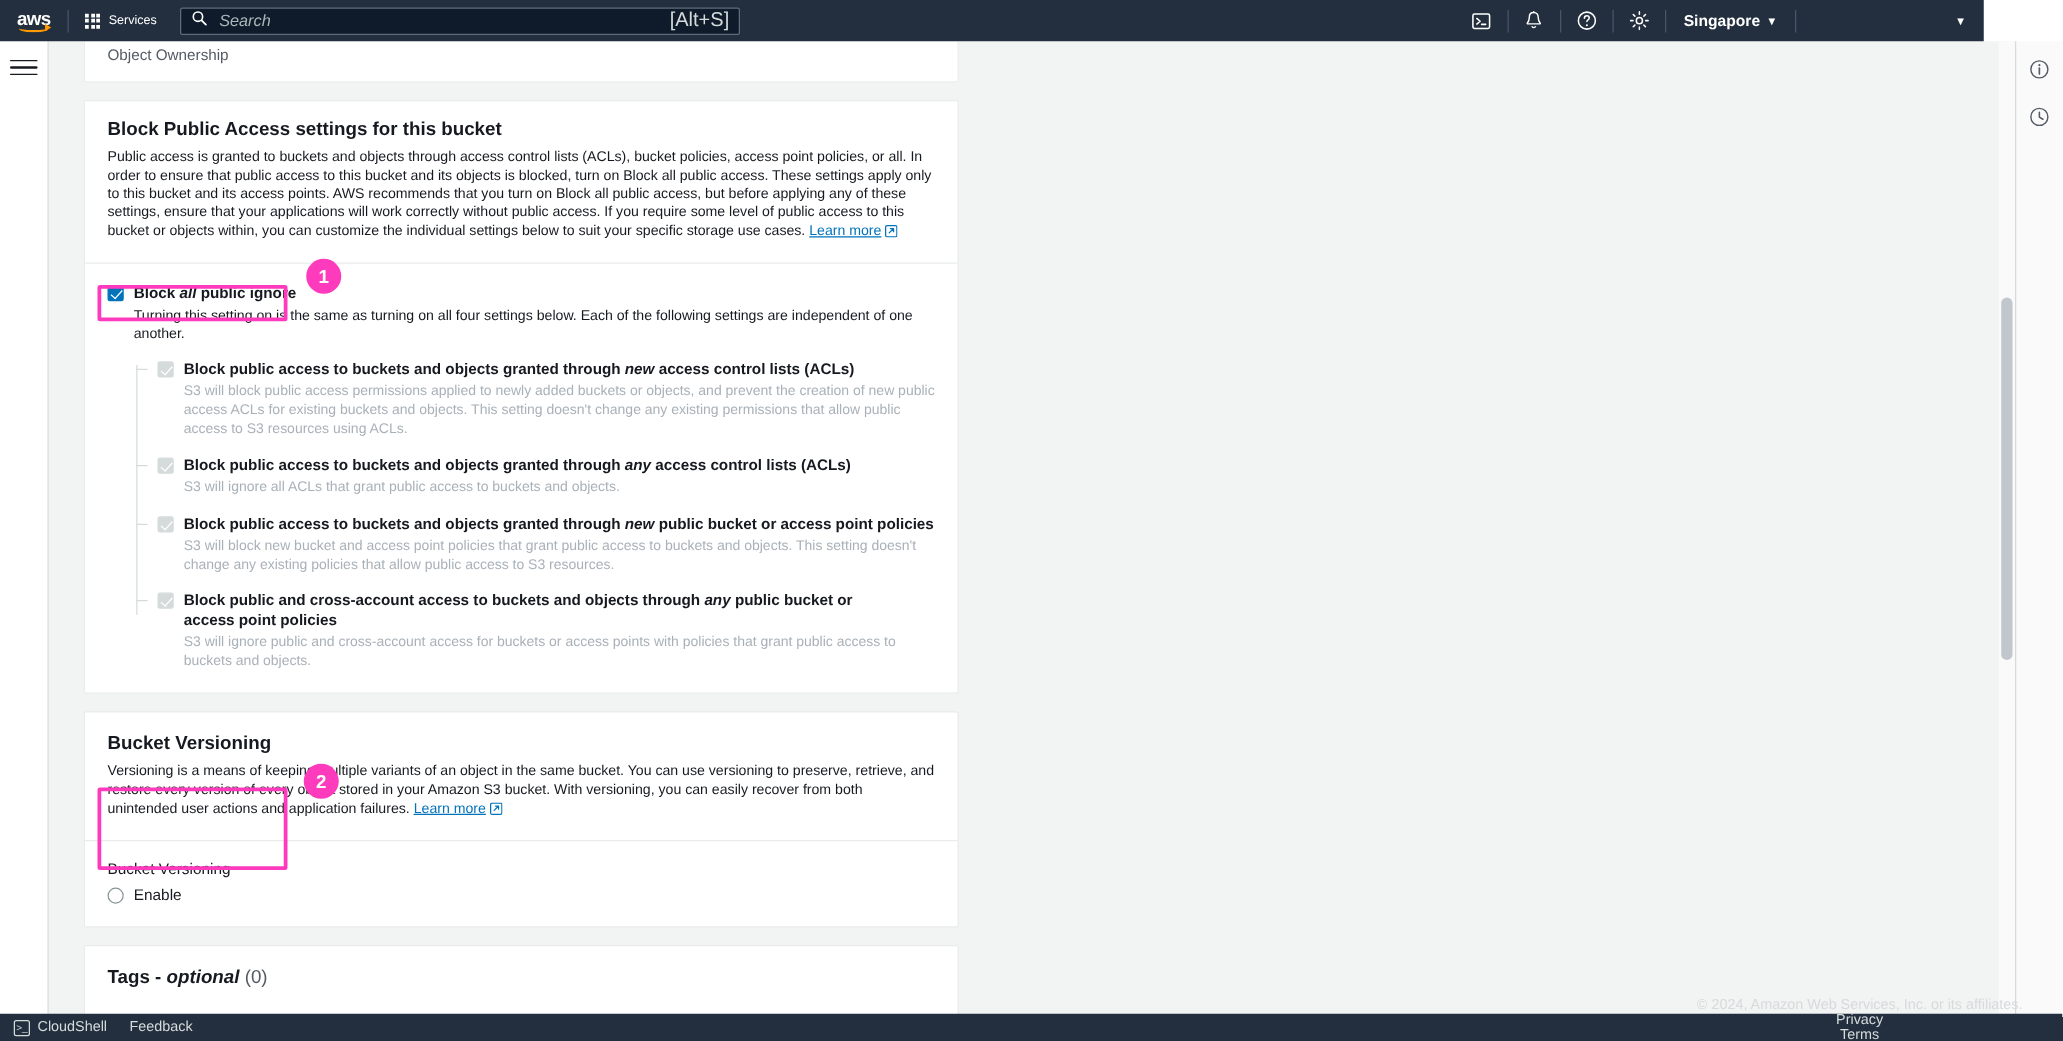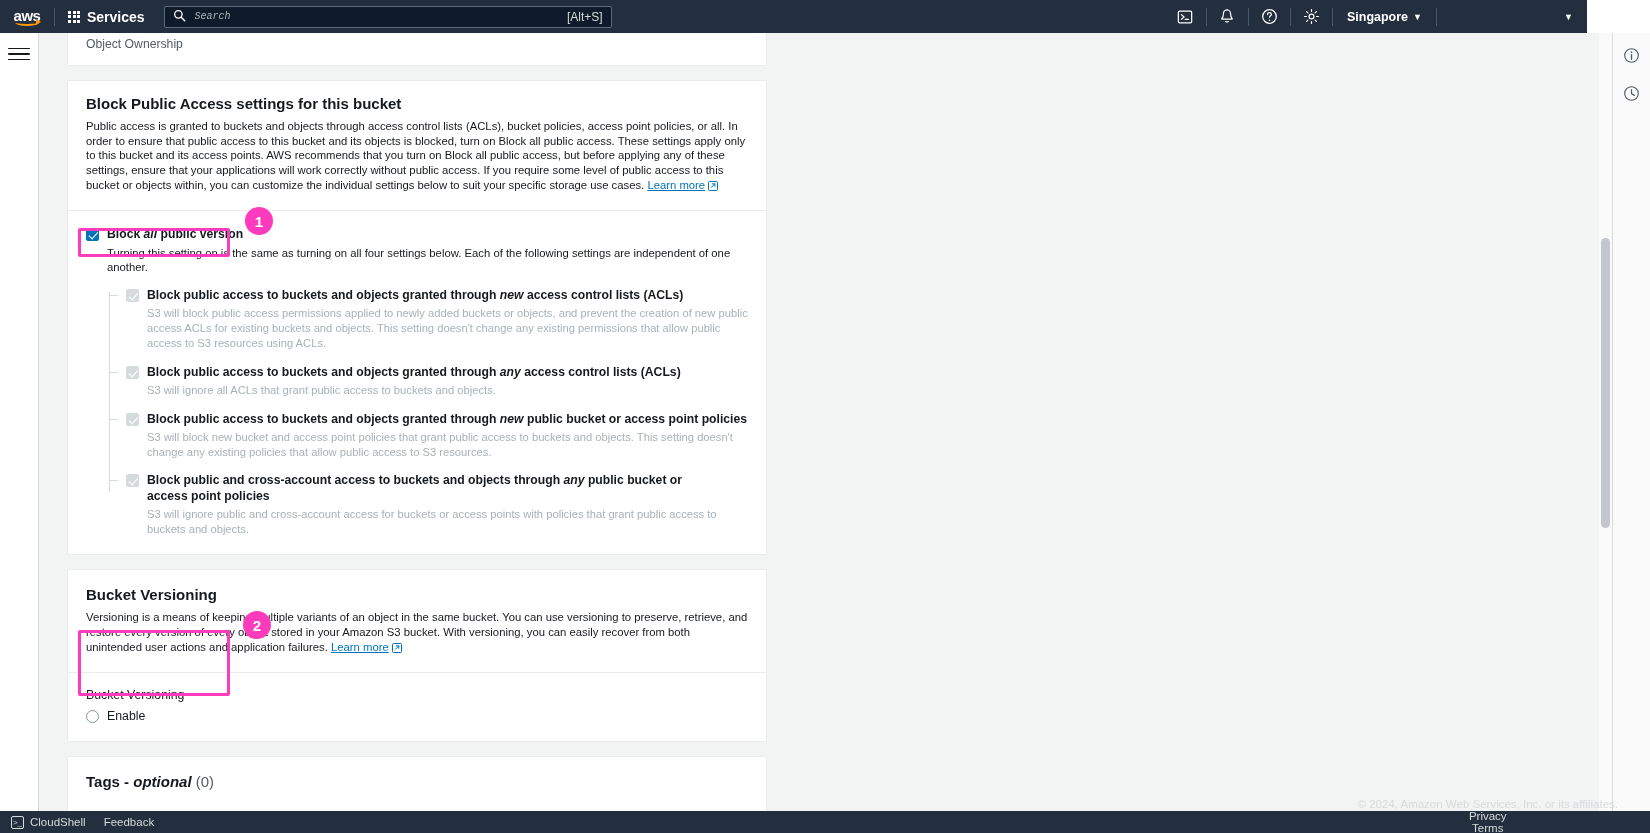--- a/index.html
+++ b/index.html
@@ -39,40 +39,40 @@
   #aws-logo .smile:after {
     content: ""; position: absolute; right: -2px; bottom: -1px;
     border-left: 5px solid #ff9900;
     border-top: 3px solid transparent;
     border-bottom: 3px solid transparent;
   }
   .nav-divider { width: 1px; height: 18px; background: #4a5568; }
   #services-btn {
     display: flex; align-items: center; gap: 7px;
     padding: 0 13px; height: 33px; cursor: pointer;
-    font-size: 14px; font-weight: bold;
+    font-size: 10px; font-weight: normal;
   }
   .grid-icon {
     display: grid; grid-template-columns: repeat(3, 3px);
     grid-template-rows: repeat(3, 3px); gap: 1.5px;
   }
   .grid-icon i { background: #fff; display: block; width: 3px; height: 3px; }
   #search-wrap {
     flex: 0 0 auto; width: 448px; height: 22px; margin-left: 6px;
     background: #0f1b2a; border: 1px solid #5f6b7a; border-radius: 2px;
     display: flex; align-items: center; padding: 0 8px;
   }
   #search-wrap .mag { margin-right: 7px; flex: 0 0 auto; }
   #search-input {
     flex: 1; background: transparent; border: 0; outline: none;
-    color: #fde047; font-size: 10px; font-style: italic;
-    font-family: Liberation Mono, monospace;
+    color: #fde047; font-size: 13px; font-style: italic;
+    font-family: Liberation Sans, sans-serif;
   }
   #search-input::placeholder { color: #aab7b8; font-style: italic; }
-  #search-hint { color: #d5dbdb; font-size: 12px; }
+  #search-hint { color: #d5dbdb; font-size: 16px; }
   #nav-right { margin-left: auto; display: flex; align-items: center; height: 33px; }
   .nav-icon-btn {
     width: 41px; height: 33px; display: flex; align-items: center; justify-content: center;
     cursor: pointer;
   }
   #region-btn {
     display: flex; align-items: center; gap: 5px;
     padding: 0 14px; height: 33px; font-size: 12.5px; cursor: pointer; font-weight: bold;
   }
   #account-btn {
@@ -333,21 +333,21 @@
         </p>
       </div>
 
       <div class="section-split"></div>
 
       <div class="card-pad" style="padding-top:16px;padding-bottom:18px;">
 
         <div class="cb-row">
           <span class="cb checked"></span>
           <div>
-            <div class="cb-label"><span>Block </span><em class="it">all</em><span> public version</span></div>
+            <div class="cb-label"><span>Block </span><em class="it">all</em><span> public ignore</span></div>
           </div>
         </div>
         <div class="cb-top-sub" style="margin-left:21px;">Turning this setting on is the same as turning on all four settings below. Each of the following settings are independent of one another.</div>
 
         <div id="sub-list">
 
           <div class="sub-item">
             <div class="cb-row">
               <span class="cb disabled-checked"></span>
               <div style="flex:1;">

